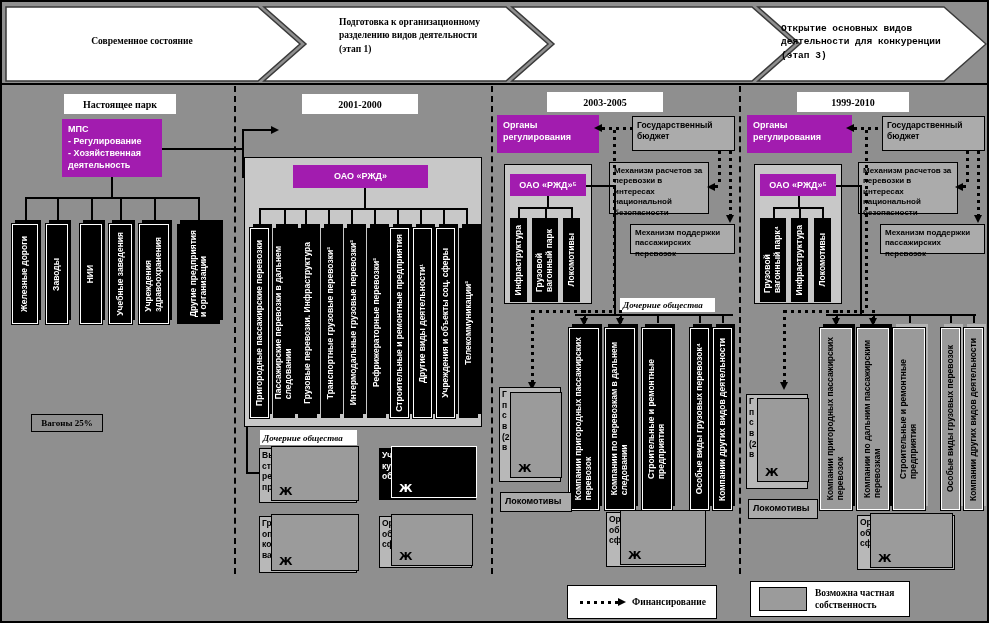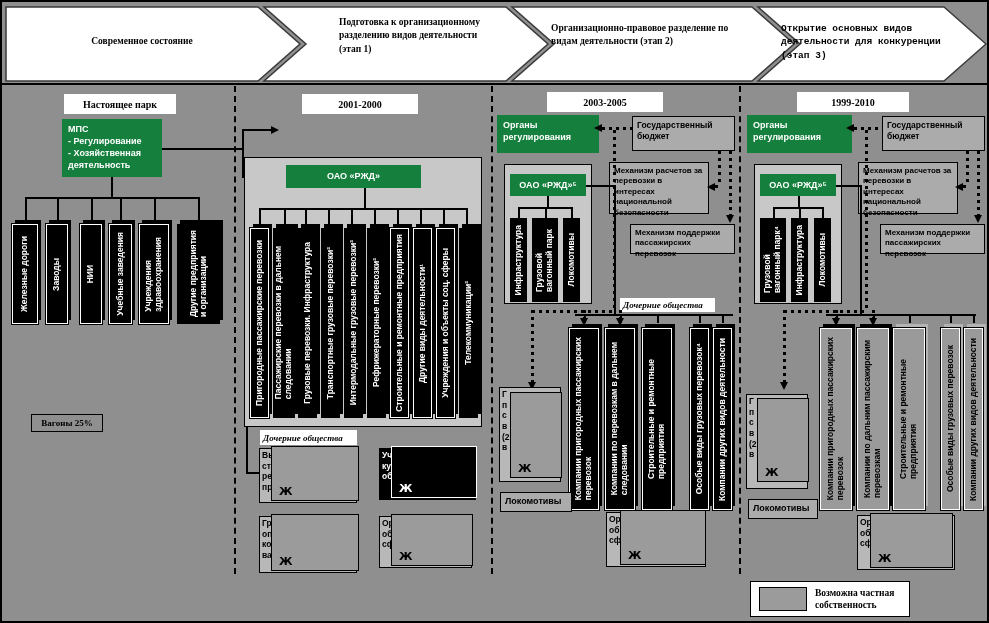--- a/index.html
+++ b/index.html
@@ -5,21 +5,21 @@
   html,body{margin:0;padding:0;background:#666;}
   #stage{position:relative;width:989px;height:623px;background:#8f8f8f;border:2px solid #000;
          box-sizing:border-box;overflow:hidden;font-family:"Liberation Sans",sans-serif;color:#000;}
   .abs{position:absolute;box-sizing:border-box;}
   
   .stagelbl{font:bold 9.5px "Liberation Serif",serif;line-height:1.4;}
   
   .whead{background:#fff;display:flex;align-items:center;justify-content:center;
          font:bold 10px "Liberation Serif",serif;}
   
-  .kbox{background:#15803d;color:#fff;font:bold 9px "Liberation Sans",sans-serif;
+  .kbox{background:#a21caf;color:#fff;font:bold 9px "Liberation Sans",sans-serif;
         line-height:1.35;padding:4px 6px;white-space:pre-line;}
   .kbox.ctr{display:flex;align-items:center;justify-content:center;padding:0;}
   
   .gbox{background:#ababab;border:1px solid #000;font:bold 8px "Liberation Sans",sans-serif;
         line-height:1.3;padding:3px 4px;}
   
   .vbox{background:#000;display:flex;align-items:center;justify-content:center;}
   .vbox .vt{writing-mode:vertical-rl;transform:rotate(180deg);color:#fff;
             font:bold 8.5px "Liberation Sans",sans-serif;line-height:1.15;white-space:pre-line;}
   .wb{border:1px solid #fff;outline:1px solid #000;}
@@ -55,21 +55,20 @@
 <div id="stage">
 
   <svg class="abs" style="left:0;top:0" width="985" height="84" viewBox="0 0 985 84">
     <polygon points="4,5 256,5 298,42 256,79 4,79" fill="#fff" stroke="#3a3a3a" stroke-width="1.5"></polygon>
     <polygon points="262,5 504,5 546,42 504,79 262,79 304,42" fill="#fff" stroke="#3a3a3a" stroke-width="1.5"></polygon>
     <polygon points="510,5 750,5 792,42 750,79 510,79 552,42" fill="#fff" stroke="#3a3a3a" stroke-width="1.5"></polygon>
     <polygon points="756,5 942,5 984,42 942,79 756,79 798,42" fill="#fff" stroke="#3a3a3a" stroke-width="1.5"></polygon>
   </svg>
   <div class="abs stagelbl" style="left:55px;top:33px;width:170px;text-align:center;">Современное состояние</div>
   <div class="abs stagelbl" style="left:337px;top:14px;width:142px;">Подготовка к организационному разделению видов деятельности (этап 1)</div>
-  <div class="abs stagelbl" style="left:549px;top:20px;width:178px;">Организационно-правовое разделение по видам деятельности (этап 2)</div>
   <div class="abs stagelbl" style="left:779px;top:20px;width:168px;font-family:Liberation Mono, monospace;">Открытие основных видов деятельности для конкуренции (этап 3)</div>
   <div class="abs ln" style="left:0;top:81px;width:985px;height:2px;"></div>
 
   <div class="abs dash" style="left:232px;top:84px;height:488px;"></div>
   <div class="abs dash" style="left:489px;top:84px;height:488px;"></div>
   <div class="abs dash" style="left:737px;top:84px;height:488px;"></div>
 
   <div class="abs whead" style="left:62px;top:92px;width:112px;height:20px;">Настоящее парк</div>
   <div class="abs kbox" style="left:60px;top:117px;width:100px;height:58px;">МПС
 - Регулирование
@@ -108,21 +107,21 @@
   <div class="abs ln" style="left:240px;top:127px;width:1.5px;height:48px;"></div>
   <div class="abs ln" style="left:240px;top:127px;width:30px;height:1.5px;"></div>
   <div class="abs tr-r" style="left:269px;top:124px;"></div>
   <div class="abs ln" style="left:240px;top:174px;width:48px;height:1.5px;"></div>
   <div class="abs tr-r" style="left:287px;top:171px;"></div>
   <div class="abs ln" style="left:244px;top:175px;width:1.5px;height:296px;"></div>
   <div class="abs ln" style="left:244px;top:470px;width:14px;height:1.5px;"></div>
 
   <div class="abs whead" style="left:300px;top:92px;width:116px;height:20px;">2001-2000</div>
   <div class="abs" style="left:242px;top:155px;width:238px;height:270px;background:#c8c8c8;border:1.5px solid #000;"></div>
-  <div class="abs kbox ctr" style="left:284px;top:163px;width:135px;height:23px;"><span>ОАО «РЖД»</span></div>
+  <div class="abs kbox ctr" style="left:291px;top:163px;width:135px;height:23px;"><span>ОАО «РЖД»</span></div>
   <div class="abs ln" style="left:362px;top:186px;width:1.5px;height:21px;"></div>
   <div class="abs ln" style="left:257px;top:206px;width:208px;height:1.5px;"></div>
   <div class="abs ln" style="left:257px;top:206px;width:1.5px;height:16px;"></div>
   <div class="abs ln" style="left:282px;top:206px;width:1.5px;height:16px;"></div>
   <div class="abs ln" style="left:303px;top:206px;width:1.5px;height:16px;"></div>
   <div class="abs ln" style="left:326px;top:206px;width:1.5px;height:16px;"></div>
   <div class="abs ln" style="left:349px;top:206px;width:1.5px;height:16px;"></div>
   <div class="abs ln" style="left:372px;top:206px;width:1.5px;height:16px;"></div>
   <div class="abs ln" style="left:395px;top:206px;width:1.5px;height:16px;"></div>
   <div class="abs ln" style="left:418px;top:206px;width:1.5px;height:16px;"></div>
@@ -348,18 +347,23 @@
       <span class="zh">Ж</span>
     </div>
   <div class="abs gbox" style="left:746px;top:497px;width:70px;height:20px;font-size:9px;display:flex;align-items:center;">Локомотивы</div>
   <div class="abs fragu" style="left:855px;top:513px;width:98px;height:55px;">Ор
 об
 сф</div>
   <div class="abs frago" style="left:868px;top:511px;width:83px;height:55px;">
       <span class="zh">Ж</span>
     </div>
 
+  <div class="abs legend" style="left:565px;top:583px;width:150px;height:34px;">
+    <span class="dh" style="width:38px;margin-left:12px;"></span>
+    <span class="tr-r"></span>
+    <span style="margin-left:6px;">Финансирование</span>
+  </div>
   <div class="abs legend" style="left:748px;top:579px;width:160px;height:36px;">
     <span style="display:inline-block;width:46px;height:22px;background:#9b9b9b;border:1px solid #000;margin-left:8px;"></span>
     <span style="margin-left:8px;width:94px;line-height:1.3;">Возможна частная собственность</span>
   </div>
 
 </div>
 
 </body></html>

